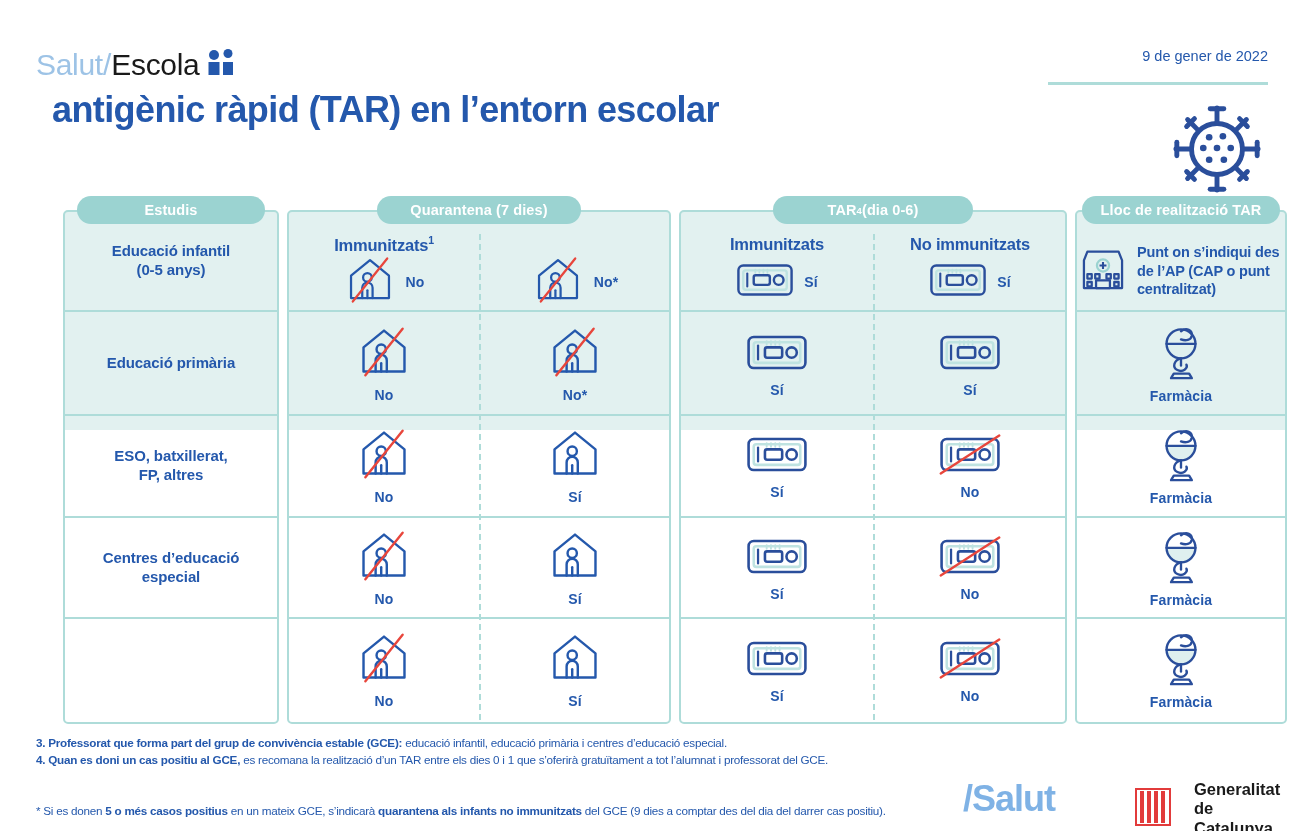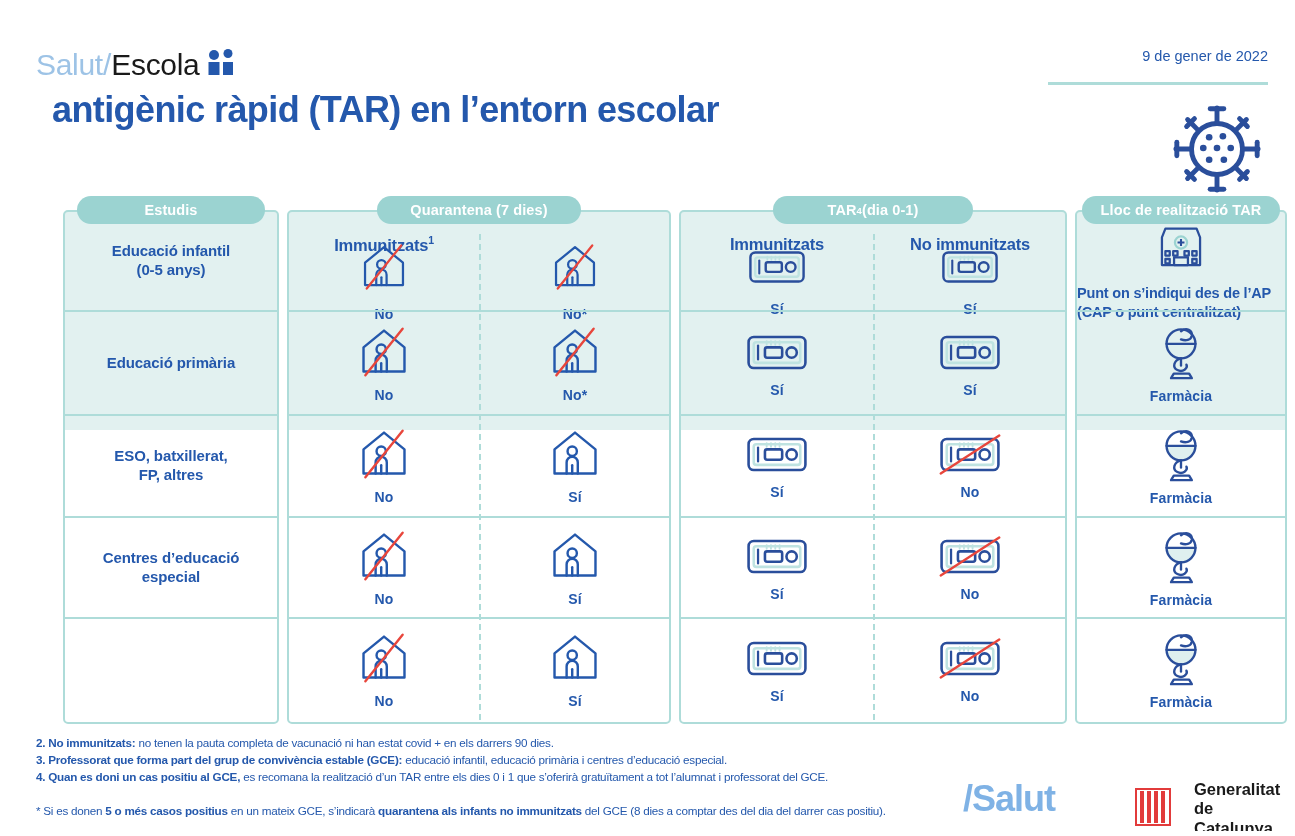--- a/index.html
+++ b/index.html
@@ -77,21 +77,21 @@
   .subhead {
     color: #2458ac; font-weight: bold; font-size: 16.5px; text-align: center;
     letter-spacing: -.2px;
   }
   .subhead sup { font-size: 10.5px; vertical-align: super; }
 
   .verdict {
     color: #2458ac; font-weight: bold; font-size: 14px; letter-spacing: .1px;
   }
   .icon-stack { display: flex; flex-direction: column; align-items: center; gap: 4px; }
-  .icon-inline { display: flex; flex-direction: column; align-items: center; gap: 10px; }
+  .icon-inline { display: flex; flex-direction: row; align-items: center; gap: 10px; }
 
   .lloc-text {
     color: #2458ac; font-weight: bold; font-size: 14.5px; line-height: 1.3;
     letter-spacing: -.2px;
   }
 
   
   .notes { position: absolute; left: 36px; top: 734px; width: 930px; }
   .note { font-size: 11.7px; color: #2458ac; line-height: 1.47; letter-spacing: -.25px; }
   .note b { font-weight: bold; }
@@ -175,21 +175,21 @@
     <div class="colgroup cg-estudis"></div>
     <div class="colgroup cg-quar"></div>
     <div class="colgroup cg-tar"></div>
     <div class="colgroup cg-lloc"></div>
 
     <div class="pill pill-estudis">Estudis</div>
     <div class="pill pill-quar">Quarantena (7 dies)</div>
     <div class="pill pill-tar">
       <span>TAR</span>
         <sup>4</sup>
-        <span> (dia 0-1)</span>
+        <span> (dia 0-6)</span>
     </div>
     <div class="pill pill-lloc">Lloc de realització TAR</div>
 
     <div class="rowline" style="left:40px; top:114px; width:212px;"></div>
     <div class="rowline" style="left:264px; top:114px; width:380px;"></div>
     <div class="rowline" style="left:656px; top:114px; width:384px;"></div>
     <div class="rowline" style="left:1052px; top:114px; width:208px;"></div>
 
     <div class="rowline" style="left:40px; top:218px; width:212px;"></div>
     <div class="rowline" style="left:264px; top:218px; width:380px;"></div>
@@ -694,32 +694,29 @@
           </svg>
         </span>
         <span class="verdict">Farmàcia</span>
       </div>
     </div>
 
   </div>
 
   <div class="notes">
     <div class="note">
-      <b>2. No immunitzats:</b><span> no tenen la pauta completa de vacunació ni han estat covid + en els darrers 90 dies.</span>
-    </div>
-    <div class="note">
       <b>3. Professorat que forma part del grup de convivència estable (GCE):</b><span> educació infantil, educació primària i centres d’educació especial.</span>
     </div>
     <div class="note">
       <b>4. Quan es doni un cas positiu al GCE,</b><span> es recomana la realització d’un TAR entre els dies 0 i 1 que s’oferirà gratuïtament a tot l’alumnat i professorat del GCE.</span>
     </div>
   </div>
 
   <div class="note-star">
-    <span>* Si es donen </span><b>5 o més casos positius</b><span> en un mateix GCE, s’indicarà </span><b>quarantena als infants no immunitzats</b><span> del GCE (8 dies a comptar des del dia del darrer cas positiu).</span>
+    <span>* Si es donen </span><b>5 o més casos positius</b><span> en un mateix GCE, s’indicarà </span><b>quarantena als infants no immunitzats</b><span> del GCE (9 dies a comptar des del dia del darrer cas positiu).</span>
   </div>
 
   <div class="foot-salut">/Salut</div>
 
   <div class="gencat">
     <span>
       <svg width="36" height="38" viewBox="0 0 36 38">
         <rect x="1" y="1" width="34" height="36" fill="#ffffff" stroke="#e23b3b" stroke-width="2"></rect>
         <g fill="#e23b3b">
           <rect x="5" y="3" width="4" height="32"></rect>

